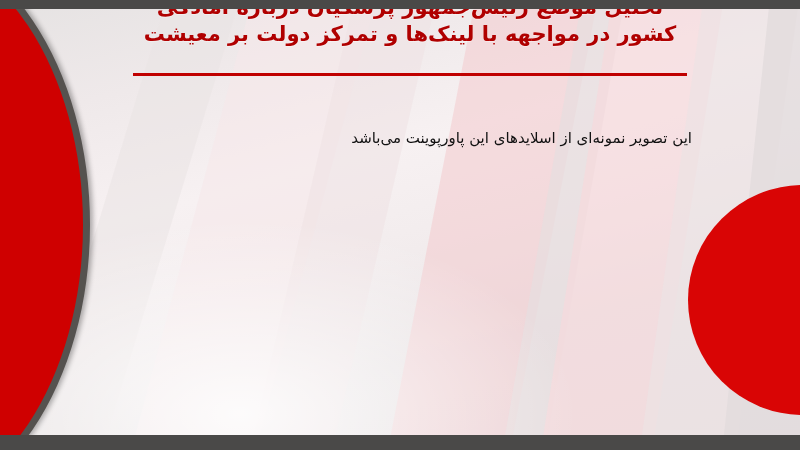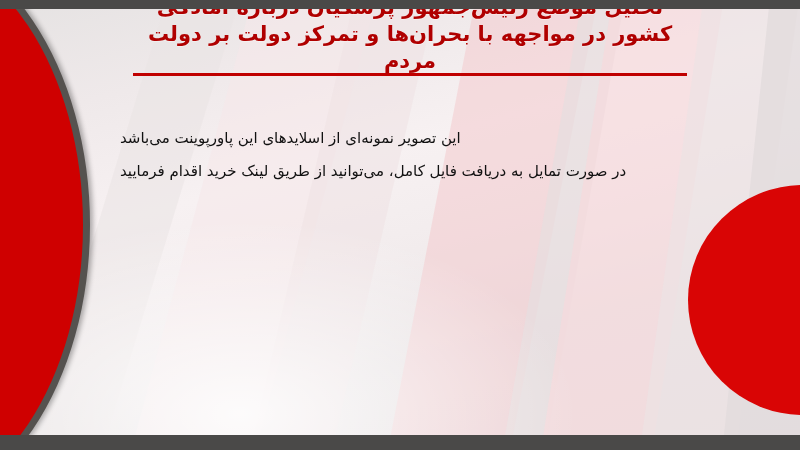--- a/index.html
+++ b/index.html
@@ -137,21 +137,21 @@
     background: #c00000;
     z-index: 26;
   }
 
   
   .body-block {
     position: absolute;
     left: 120px;
     top: 122px;
     width: 572px;
-    text-align: left;
+    text-align: right;
     direction: rtl;
     z-index: 25;
   }
   .body-line {
     display: block;
     color: #111111;
     font-size: 15px;
     font-weight: 400;
     line-height: 33px;
     white-space: nowrap;
@@ -174,23 +174,21 @@
     <div class="circle-right"></div>
   </div>
 
   <div class="lens-left"></div>
 
   <div class="frame-top"></div>
   <div class="frame-bottom"></div>
 
   <div class="title-block">
     <span class="title-line">تحلیل موضع رئیس‌جمهور پزشکیان درباره آمادگی</span>
-    <span class="title-line">کشور در مواجهه با بحران‌ها و تمرکز دولت بر دولت</span>
-    <span class="title-line">مردم</span>
+    <span class="title-line">کشور در مواجهه با لینک‌ها و تمرکز دولت بر معیشت</span>
   </div>
   <div class="title-rule"></div>
 
   <div class="body-block">
     <span class="body-line">این تصویر نمونه‌ای از اسلایدهای این پاورپوینت می‌باشد</span>
-    <span class="body-line">در صورت تمایل به دریافت فایل کامل، می‌توانید از طریق لینک خرید اقدام فرمایید</span>
   </div>
 
 </div>
 
 </body></html>

